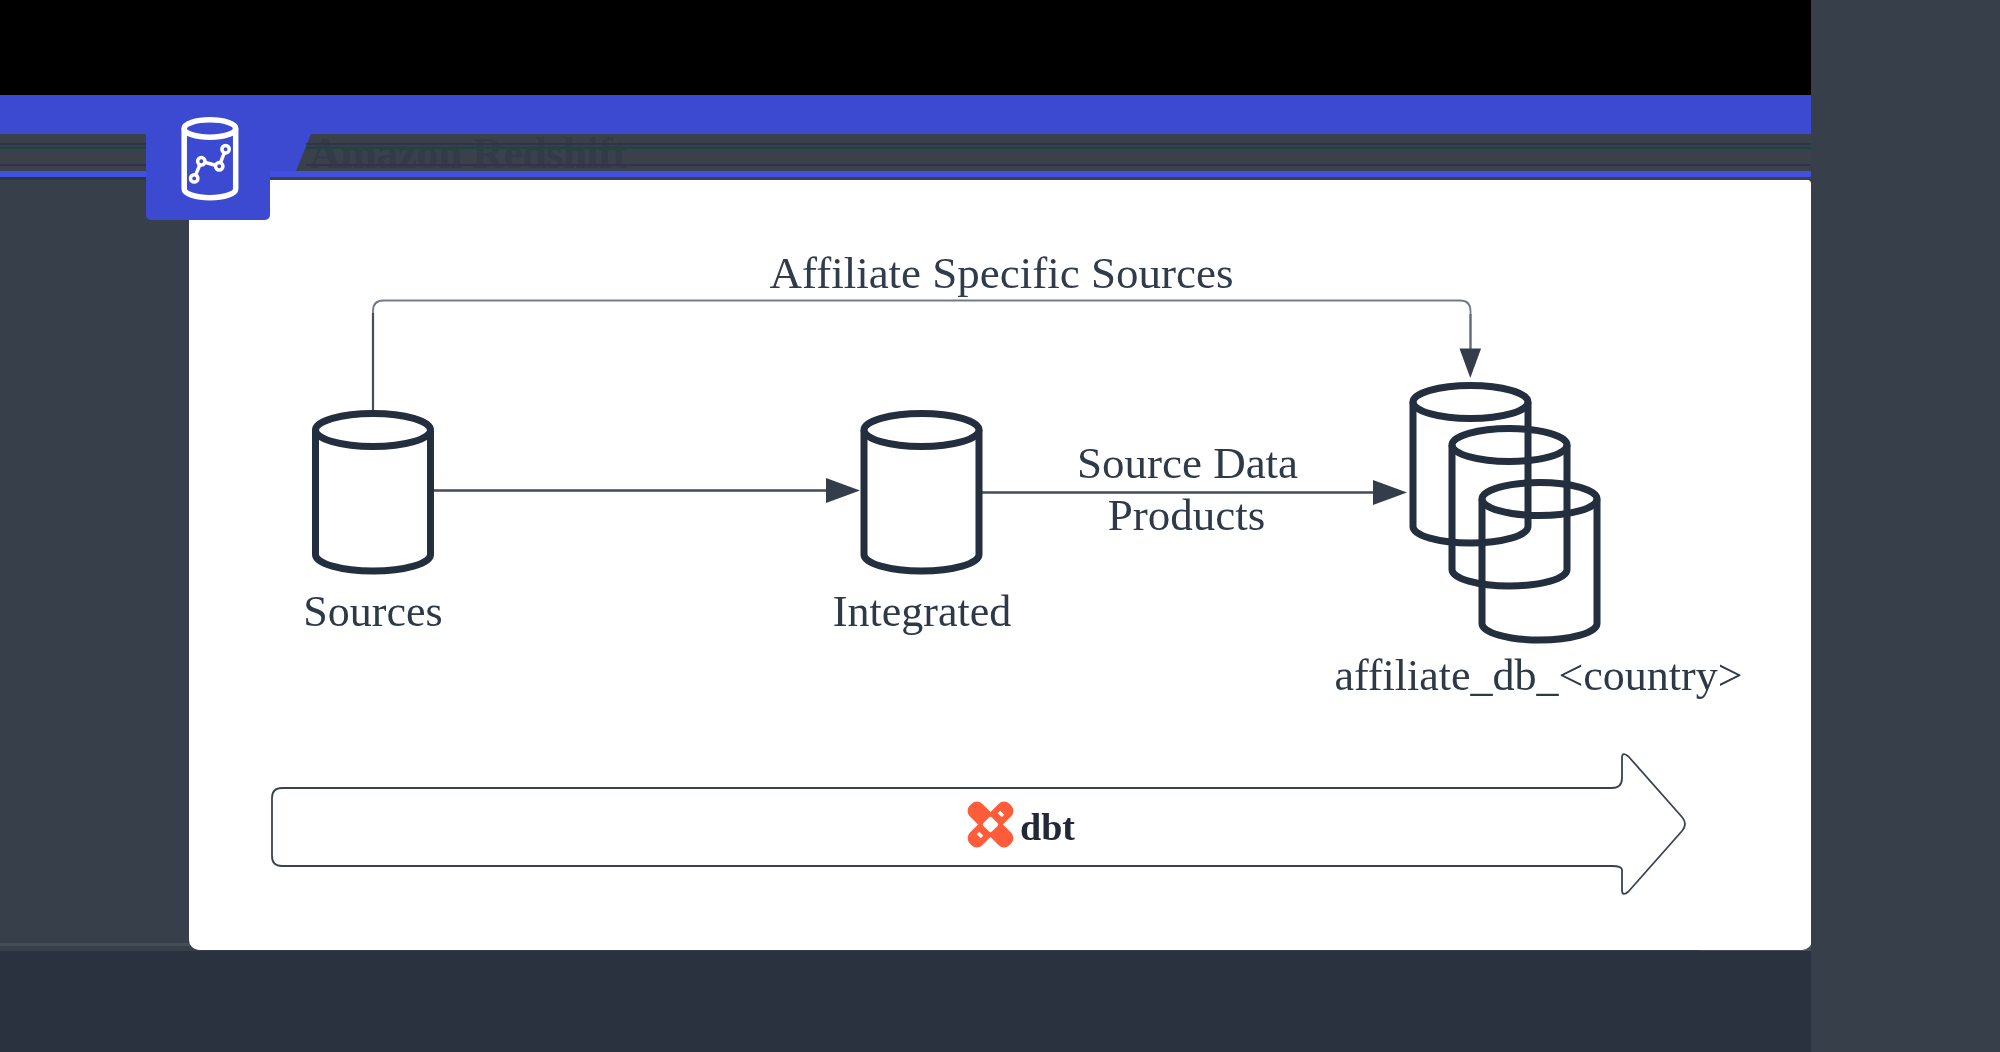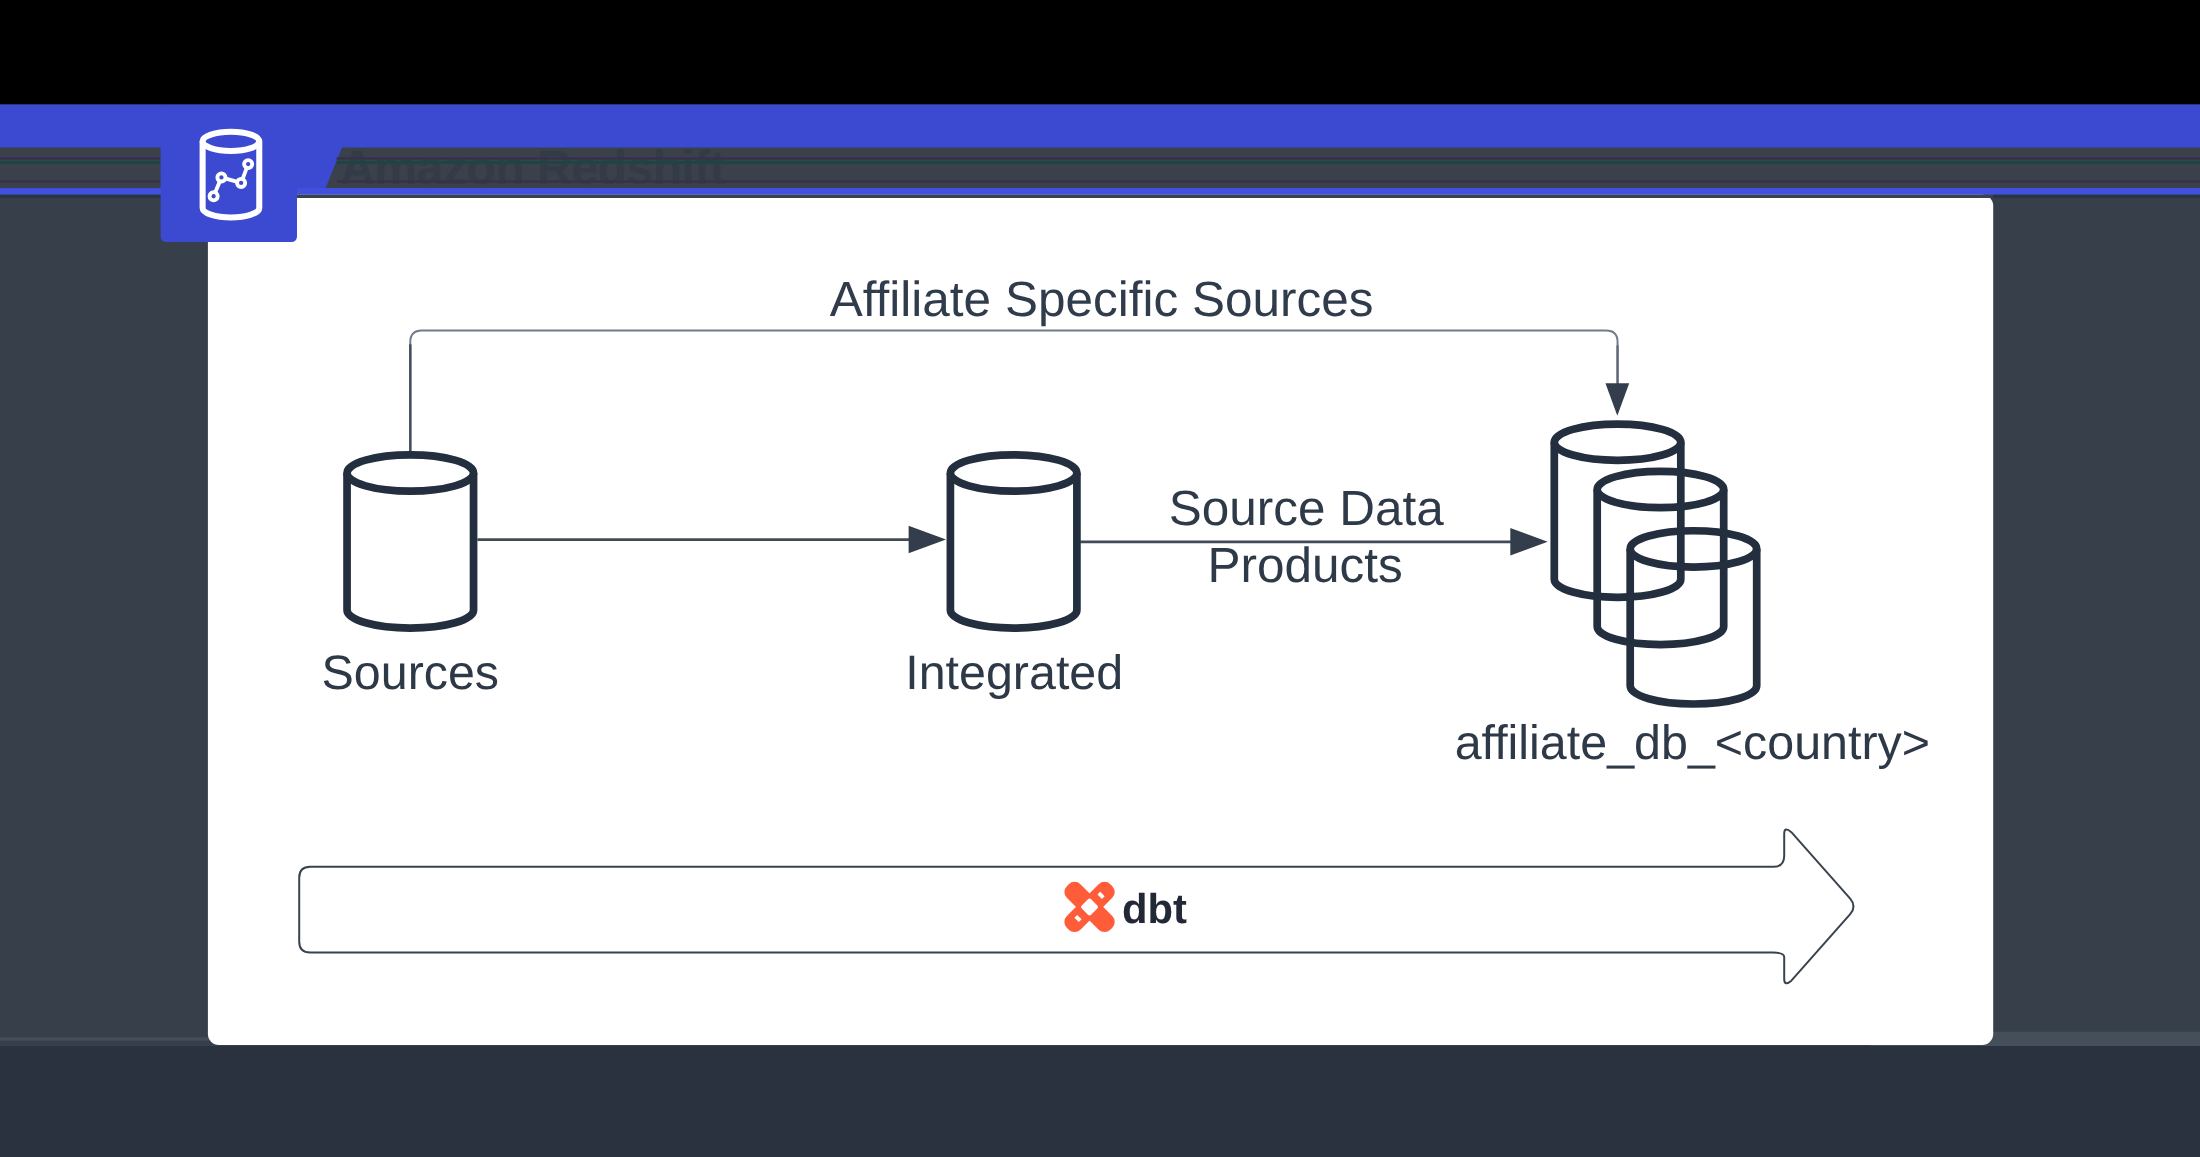--- a/index.html
+++ b/index.html
@@ -1,17 +1,17 @@
 <!DOCTYPE html>
 <html><head>
 <meta charset="utf-8">
 <style>
   html,body{margin:0;padding:0;background:#363f4a;}
-  #stage{position:relative;width:2000px;height:1052px;overflow:hidden;
-    font-family:Liberation Sans, sans-serif;}
+  #stage{position:relative;width:1811px;height:1052px;overflow:hidden;
+    font-family:Liberation Serif, serif;}
 </style>
 </head>
 <body>
 <div id="stage">
 <svg width="2000" height="1052" viewBox="0 0 2000 1052" xmlns="http://www.w3.org/2000/svg">
 
   <rect x="0" y="0" width="2000" height="1052" fill="#363f4a"></rect>
   <rect x="0" y="0" width="2000" height="95" fill="#000000"></rect>
   <rect x="0" y="943" width="2000" height="3" fill="#434e59"></rect>
   <rect x="1700" y="938" width="300" height="13" fill="#454f5a"></rect>

